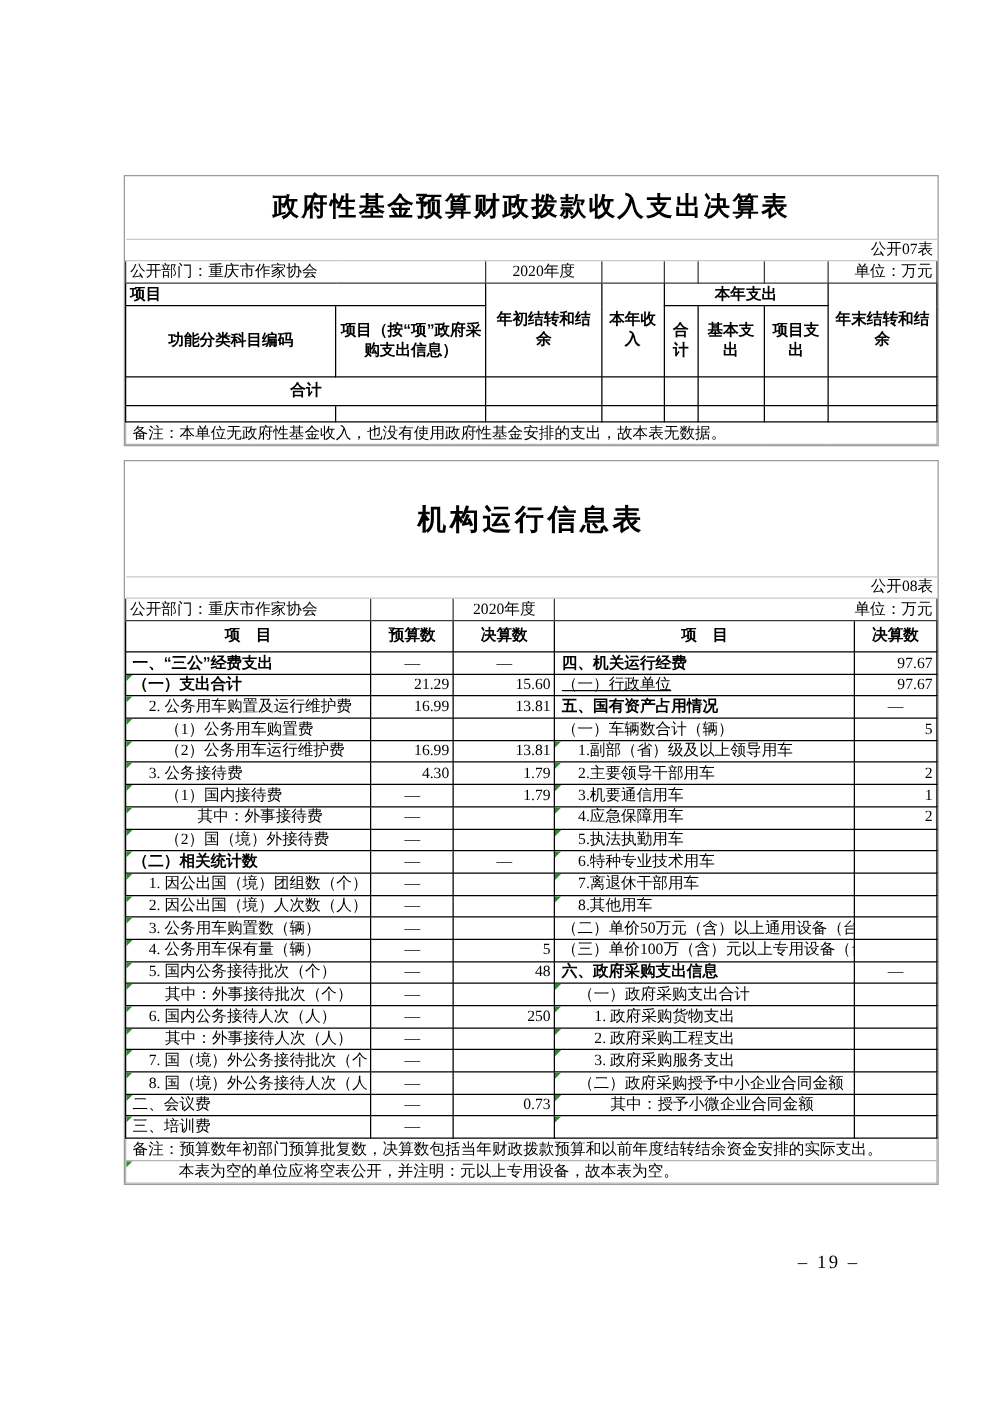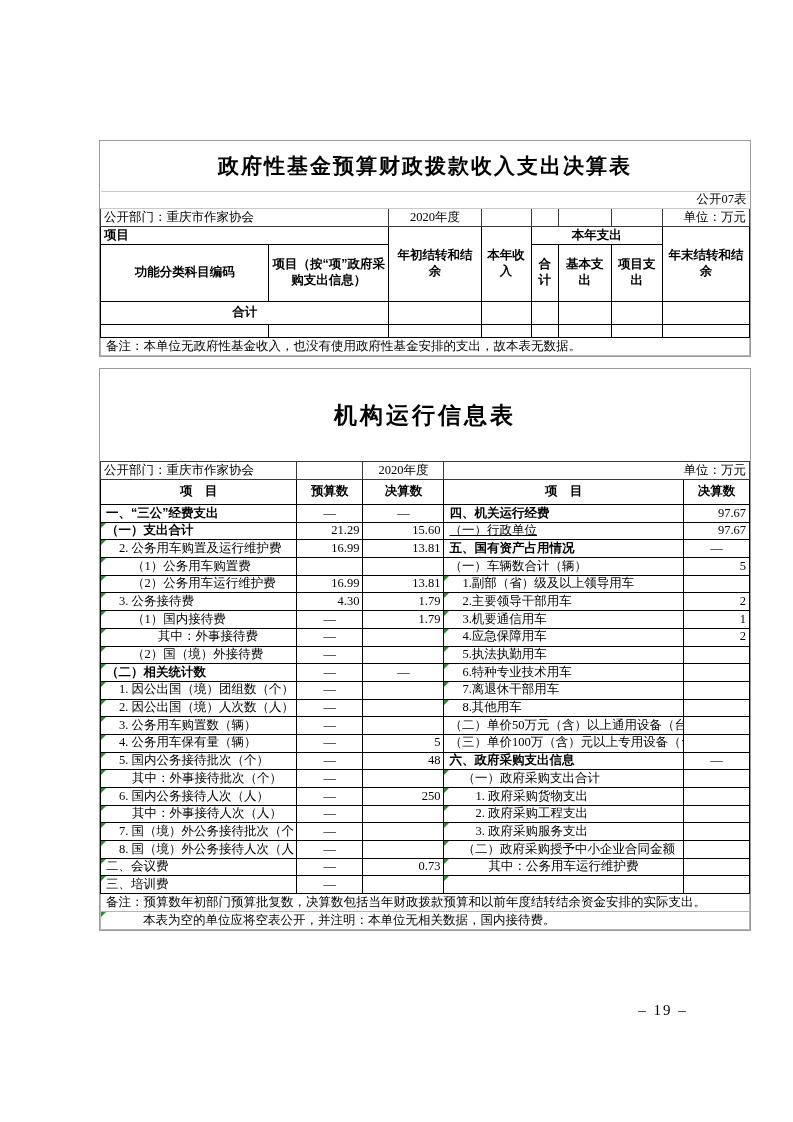--- a/index.html
+++ b/index.html
@@ -132,20 +132,23 @@
         <col style="width:196px">
           <col style="width:66px">
           <col style="width:81px">
           <col style="width:239px">
           <col style="width:66px">
       </colgroup>
       <tbody>
           <tr>
         <td colspan="5" class="tt">机构运行信息表</td>
       </tr>
+      <tr>
+        <td colspan="5" class="lab">公开08表</td>
+      </tr>
       <tr class="info">
         <td>公开部门：重庆市作家协会</td>
         <td></td>
         <td class="c">2020年度</td>
         <td colspan="2" class="r">单位：万元</td>
       </tr>
       <tr class="grid hd">
         <td>项　目</td>
         <td>预算数</td>
         <td>决算数</td>
@@ -312,40 +315,40 @@
     <td class="dash">—</td>
     <td class="num"></td>
     <td class="lbl" style="padding-left: 18px;"><i class="mk"></i><span class="txt">（二）政府采购授予中小企业合同金额</span></td>
     <td class="num"></td>
   </tr>
 
   <tr>
     <td class="lbl" style="padding-left: 5px;"><i class="mk"></i><span class="txt">二、会议费</span></td>
     <td class="dash">—</td>
     <td class="num">0.73</td>
-    <td class="lbl" style="padding-left: 44px;"><i class="mk"></i><span class="txt">其中：公务用车运行维护费</span></td>
+    <td class="lbl" style="padding-left: 44px;"><i class="mk"></i><span class="txt">其中：授予小微企业合同金额</span></td>
     <td class="num"></td>
   </tr>
 
   <tr>
     <td class="lbl" style="padding-left: 5px;"><i class="mk"></i><span class="txt">三、培训费</span></td>
     <td class="dash">—</td>
     <td class="num"></td>
     <td class="lbl" style="padding-left: 5px;"><i class="mk"></i><span class="txt"></span></td>
     <td class="num"></td>
   </tr>
 </tbody>
       <tbody>
           <tr class="noteRow">
         <td colspan="5">备注：预算数年初部门预算批复数，决算数包括当年财政拨款预算和以前年度结转结余资金安排的实际支出。</td>
       </tr>
       <tr class="noteRow note2">
         <td colspan="5" class="lbl">
           <i class="mk"></i>
-          <span>本表为空的单位应将空表公开，并注明：本单位无相关数据，国内接待费。</span>
+          <span>本表为空的单位应将空表公开，并注明：元以上专用设备，故本表为空。</span>
         </td>
       </tr>
     </tbody>
       </table>
   </section>
 
   <div class="pagenum">– 19 –</div>
 </div>
 
 </body></html>

